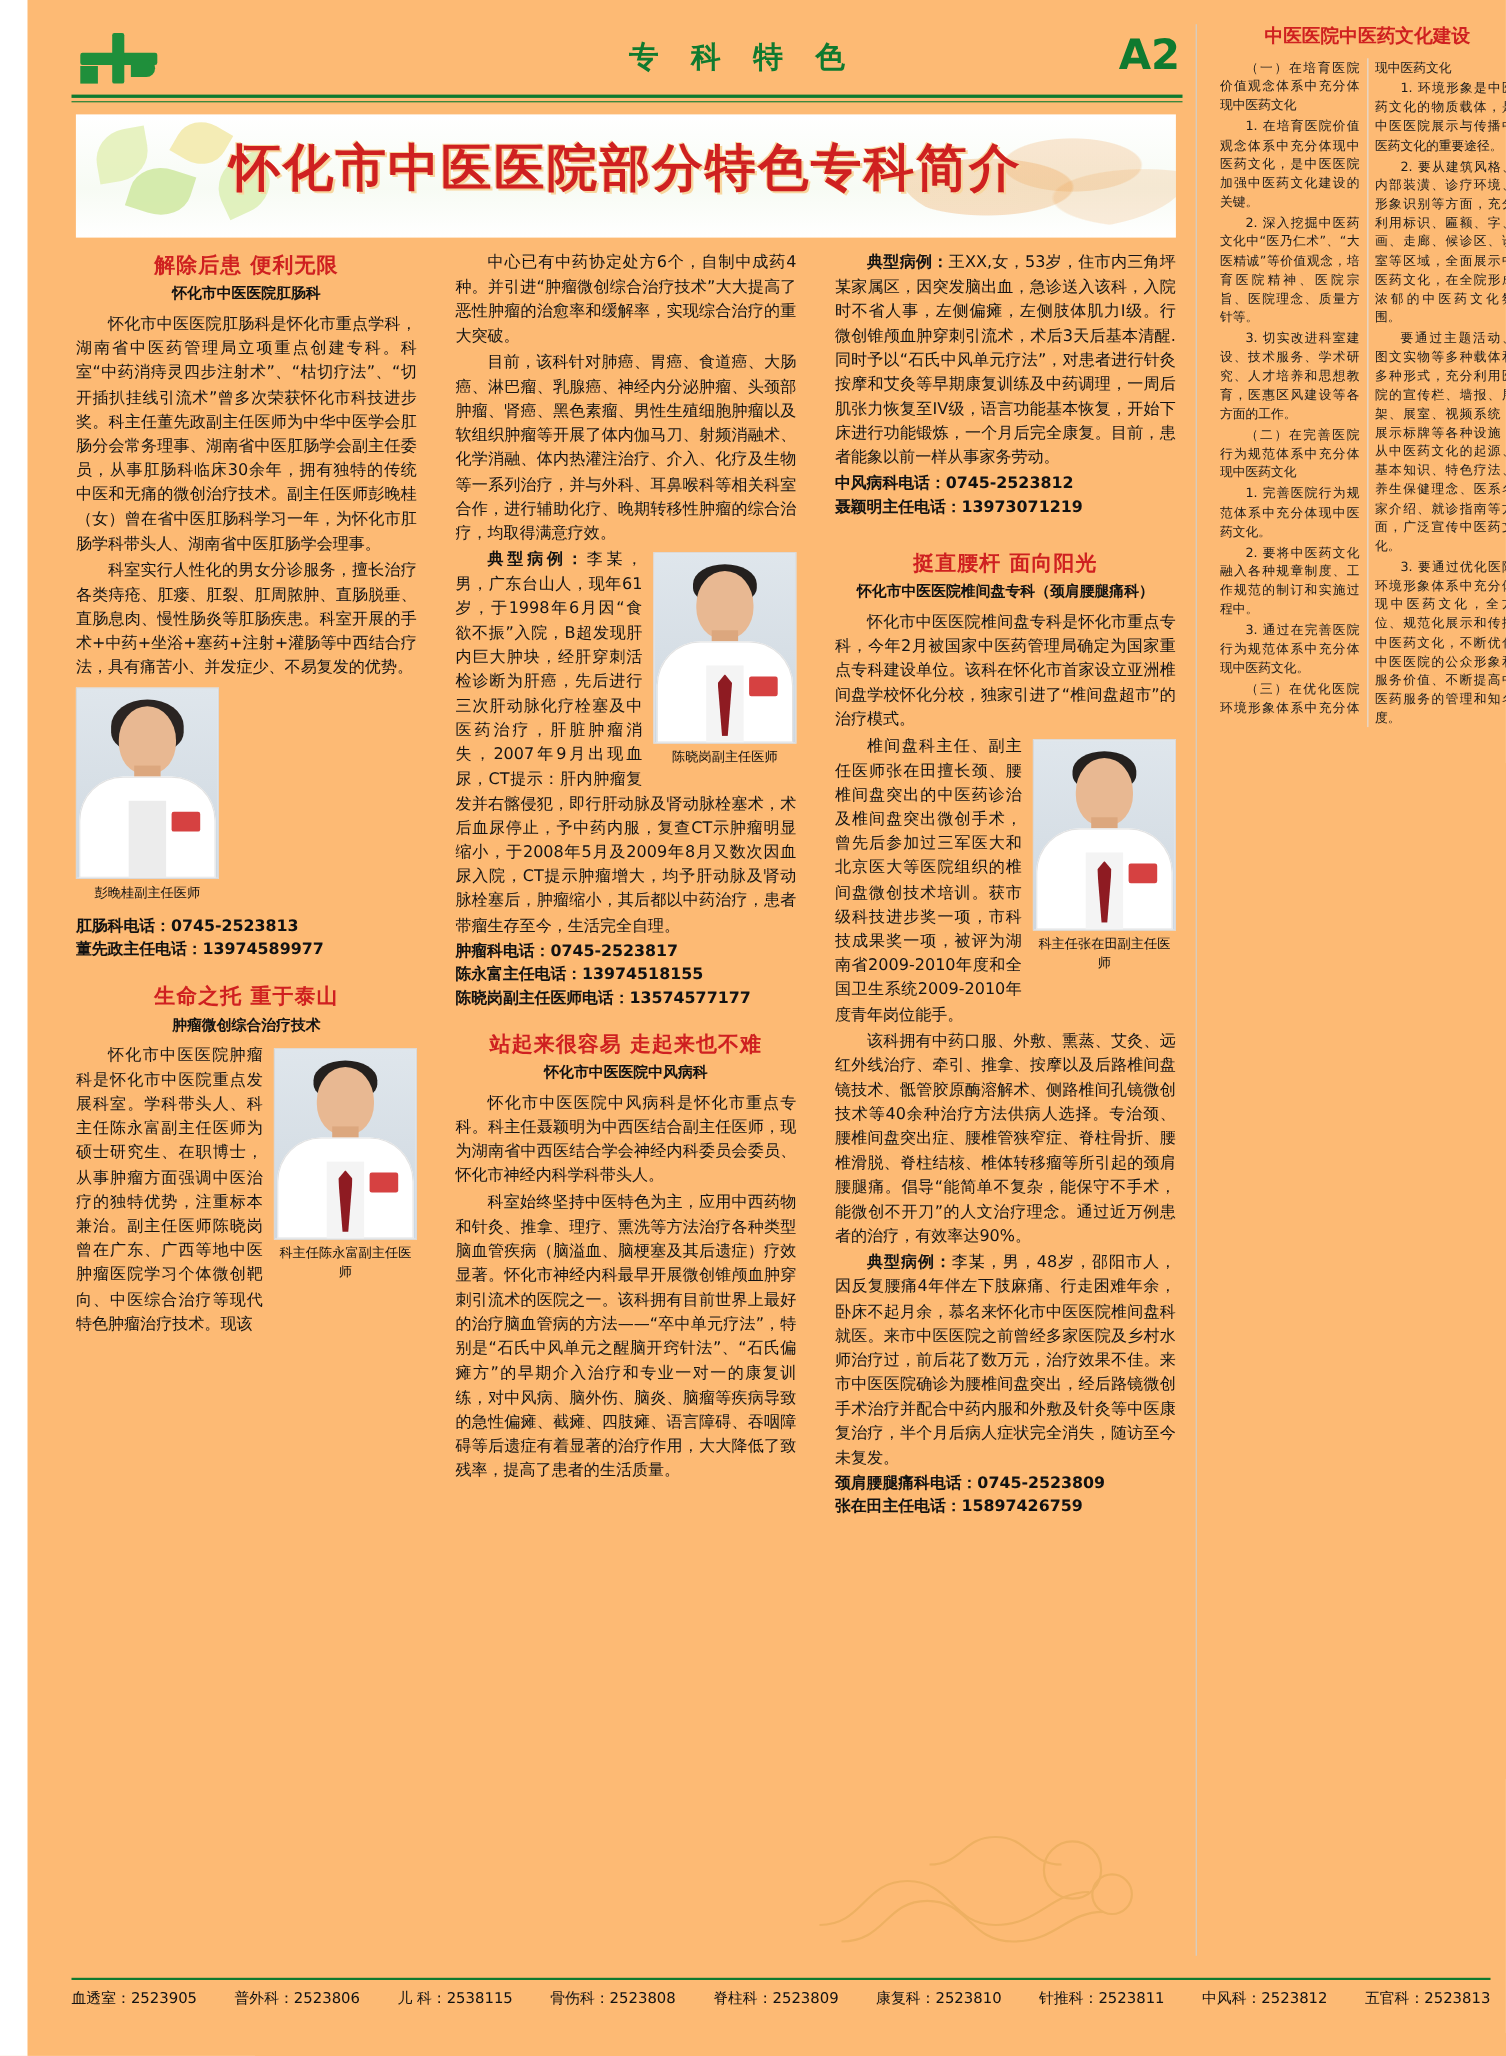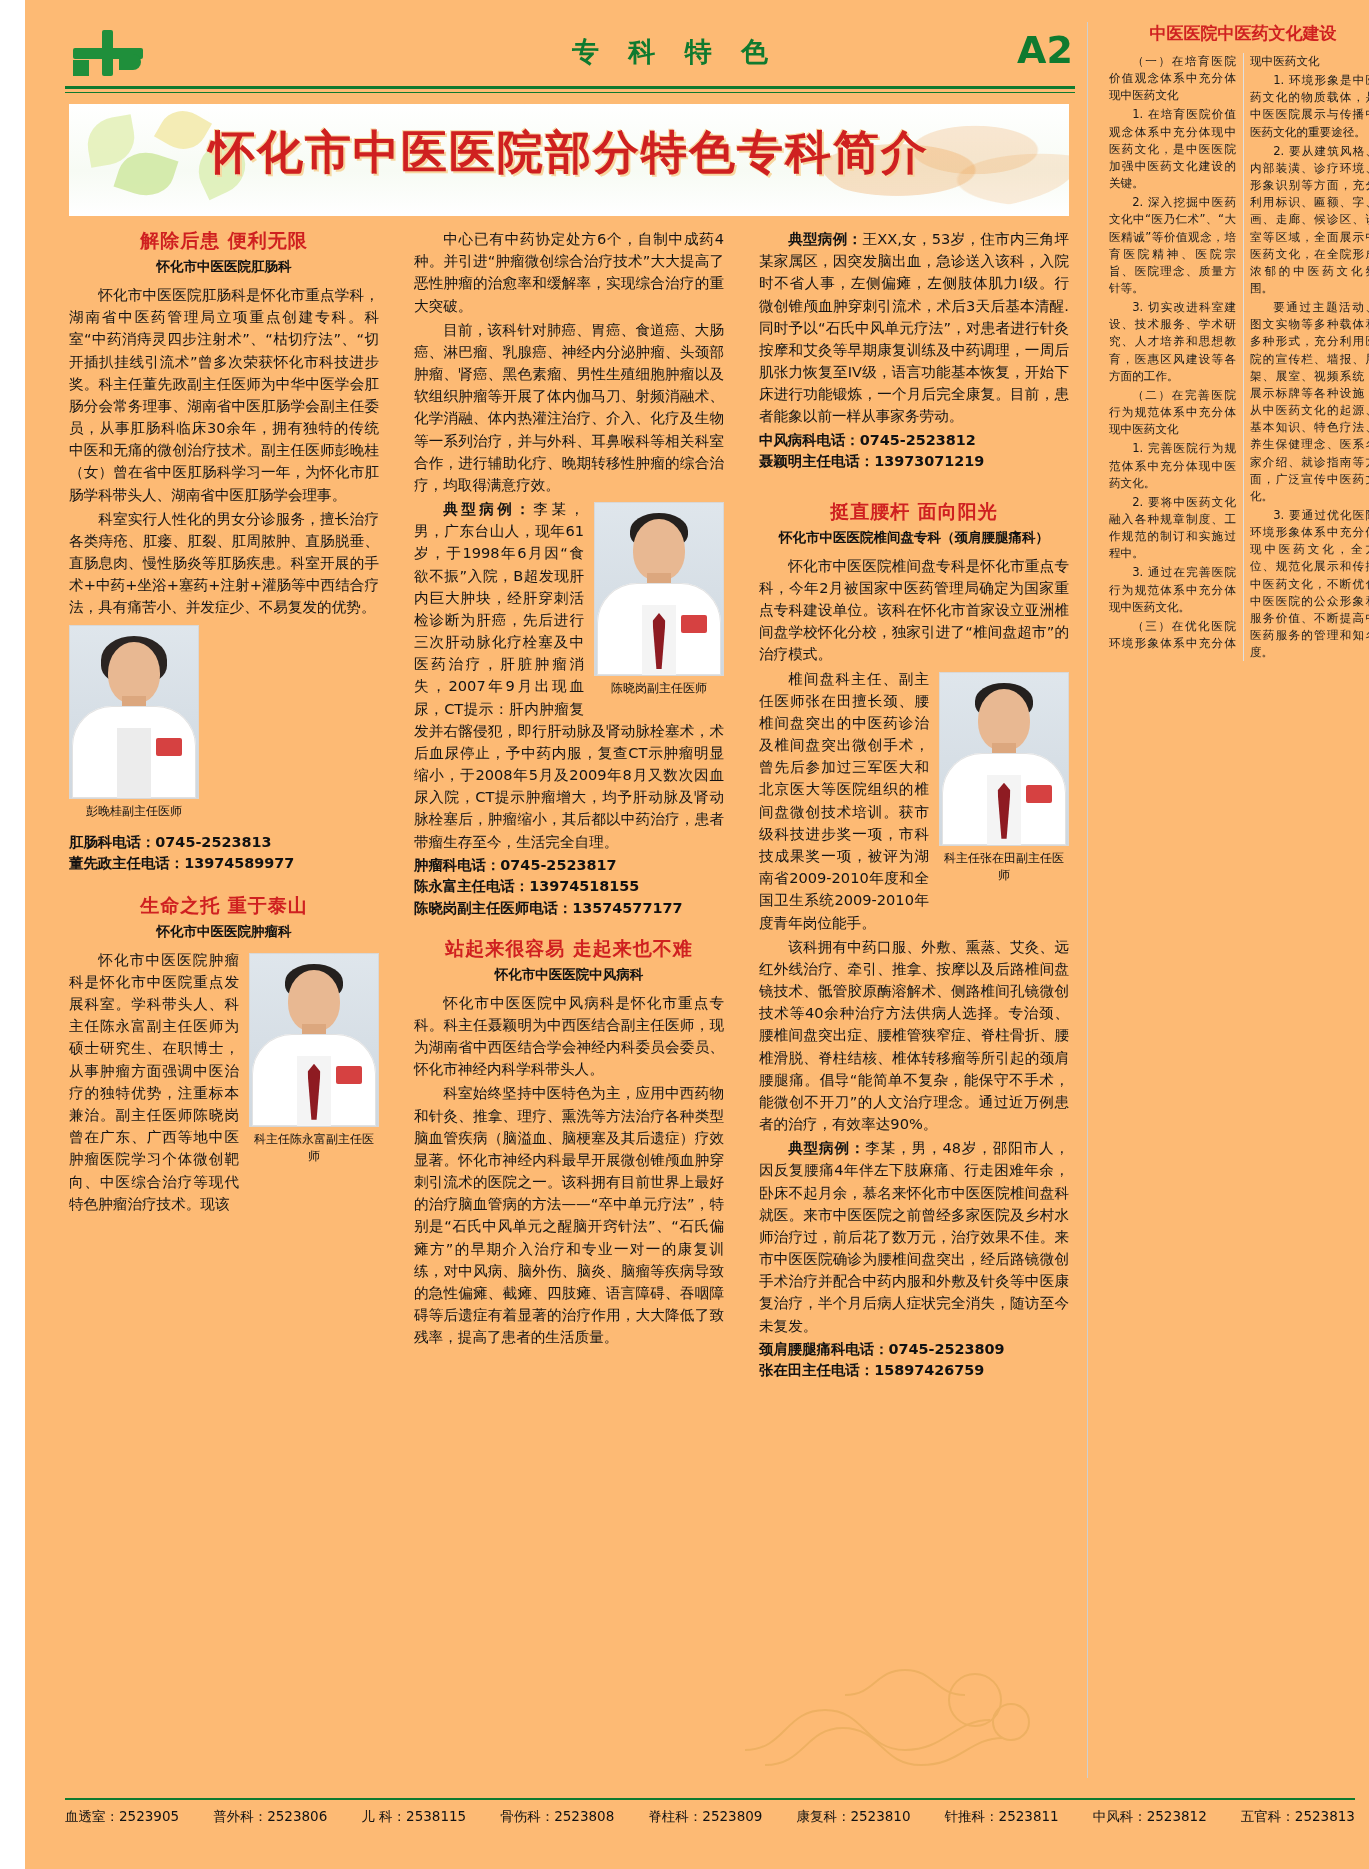--- a/index.html
+++ b/index.html
@@ -244,21 +244,21 @@
         </div>
         <div class="clear"></div>
         <p class="phone">肛肠科电话：0745-2523813</p>
         <p class="phone">董先政主任电话：13974589977</p>
       </div>
 
       <div style="height:18px"></div>
 
       <div>
         <h2 class="sec-title">生命之托  重于泰山</h2>
-        <div class="sec-sub">怀化市中医医院肿瘤科</div>
+        <div class="sec-sub">肿瘤微创综合治疗技术</div>
         <div class="fig">
           <div class="photo">
             <div class="bg"></div>
               <div class="hair"></div>
               <div class="head"></div>
             <div class="neck"></div>
               <div class="coat"></div>
               <div class="shirt"></div>
             <div class="tie"></div>
               <div class="badge"></div>

